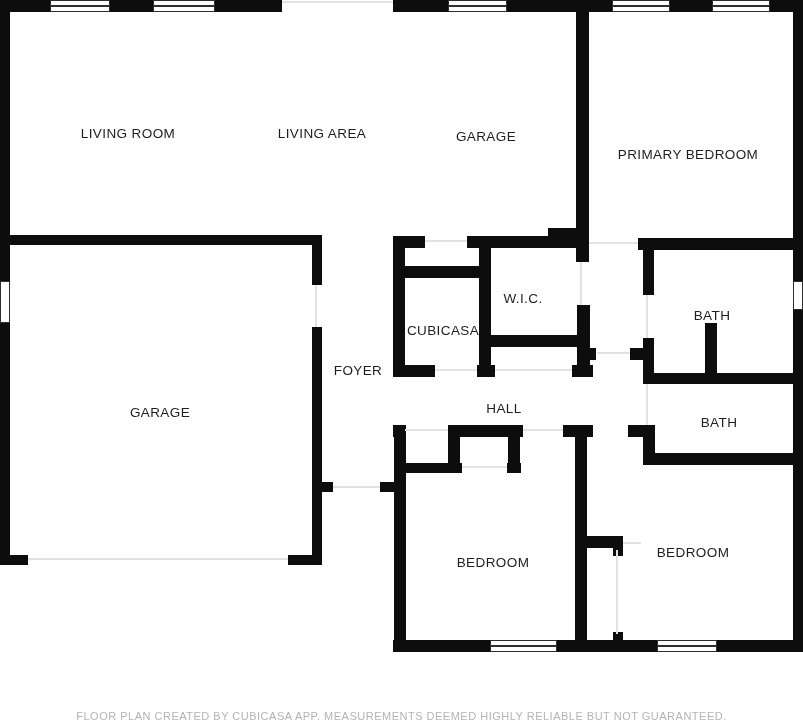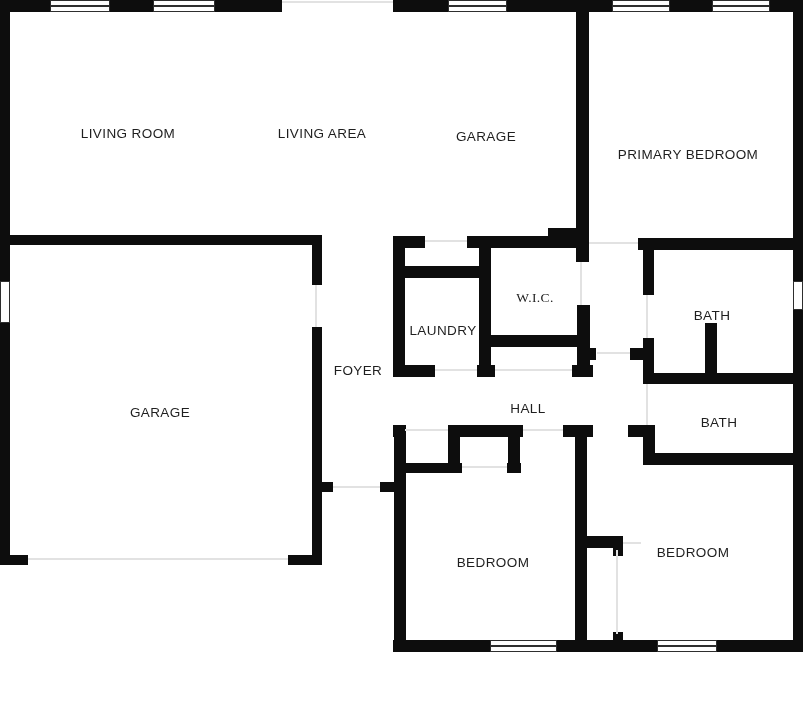--- a/index.html
+++ b/index.html
@@ -101,21 +101,22 @@
       <div class="window win-h" style="left: 490px; top: 640px; width: 67px; height: 12px;"></div>
       <div class="window win-h" style="left: 657px; top: 640px; width: 60px; height: 12px;"></div>
       <div class="window win-v" style="left: 0px; top: 281px; width: 10px; height: 42px;"></div>
       <div class="window win-v" style="left: 793px; top: 281px; width: 10px; height: 29px;"></div>
       <div class="room-label" style="left: 128px; top: 133px;">LIVING ROOM</div>
       <div class="room-label" style="left: 322px; top: 133px;">LIVING AREA</div>
       <div class="room-label" style="left: 486px; top: 136px;">GARAGE</div>
       <div class="room-label" style="left: 688px; top: 147px; margin-top: 7px;">PRIMARY BEDROOM</div>
       <div class="room-label" style="left: 160px; top: 412px;">GARAGE</div>
       <div class="room-label" style="left: 358px; top: 370px;">FOYER</div>
-      <div class="room-label" style="left: 443px; top: 330px;">LAUNDRY</div>
-      <div class="room-label" style="left: 535px; top: 298px; font-family: Liberation Serif, serif;">W.I.C.</div>
-      <div class="room-label" style="left: 528px; top: 408px;">HALL</div>
+      <div class="room-label" style="left: 443px; top: 330px;">CUBICASA</div>
+      <div class="room-label" style="left: 523px; top: 298px;">W.I.C.</div>
+      <div class="room-label" style="left: 504px; top: 408px;">HALL</div>
       <div class="room-label" style="left: 712px; top: 315px;">BATH</div>
       <div class="room-label" style="left: 719px; top: 422px;">BATH</div>
       <div class="room-label" style="left: 493px; top: 562px;">BEDROOM</div>
       <div class="room-label" style="left: 693px; top: 552px;">BEDROOM</div>
     </div>
+  <div class="footer">FLOOR PLAN CREATED BY CUBICASA APP. MEASUREMENTS DEEMED HIGHLY RELIABLE BUT NOT GUARANTEED.</div>
 </div>
 
 </body></html>

